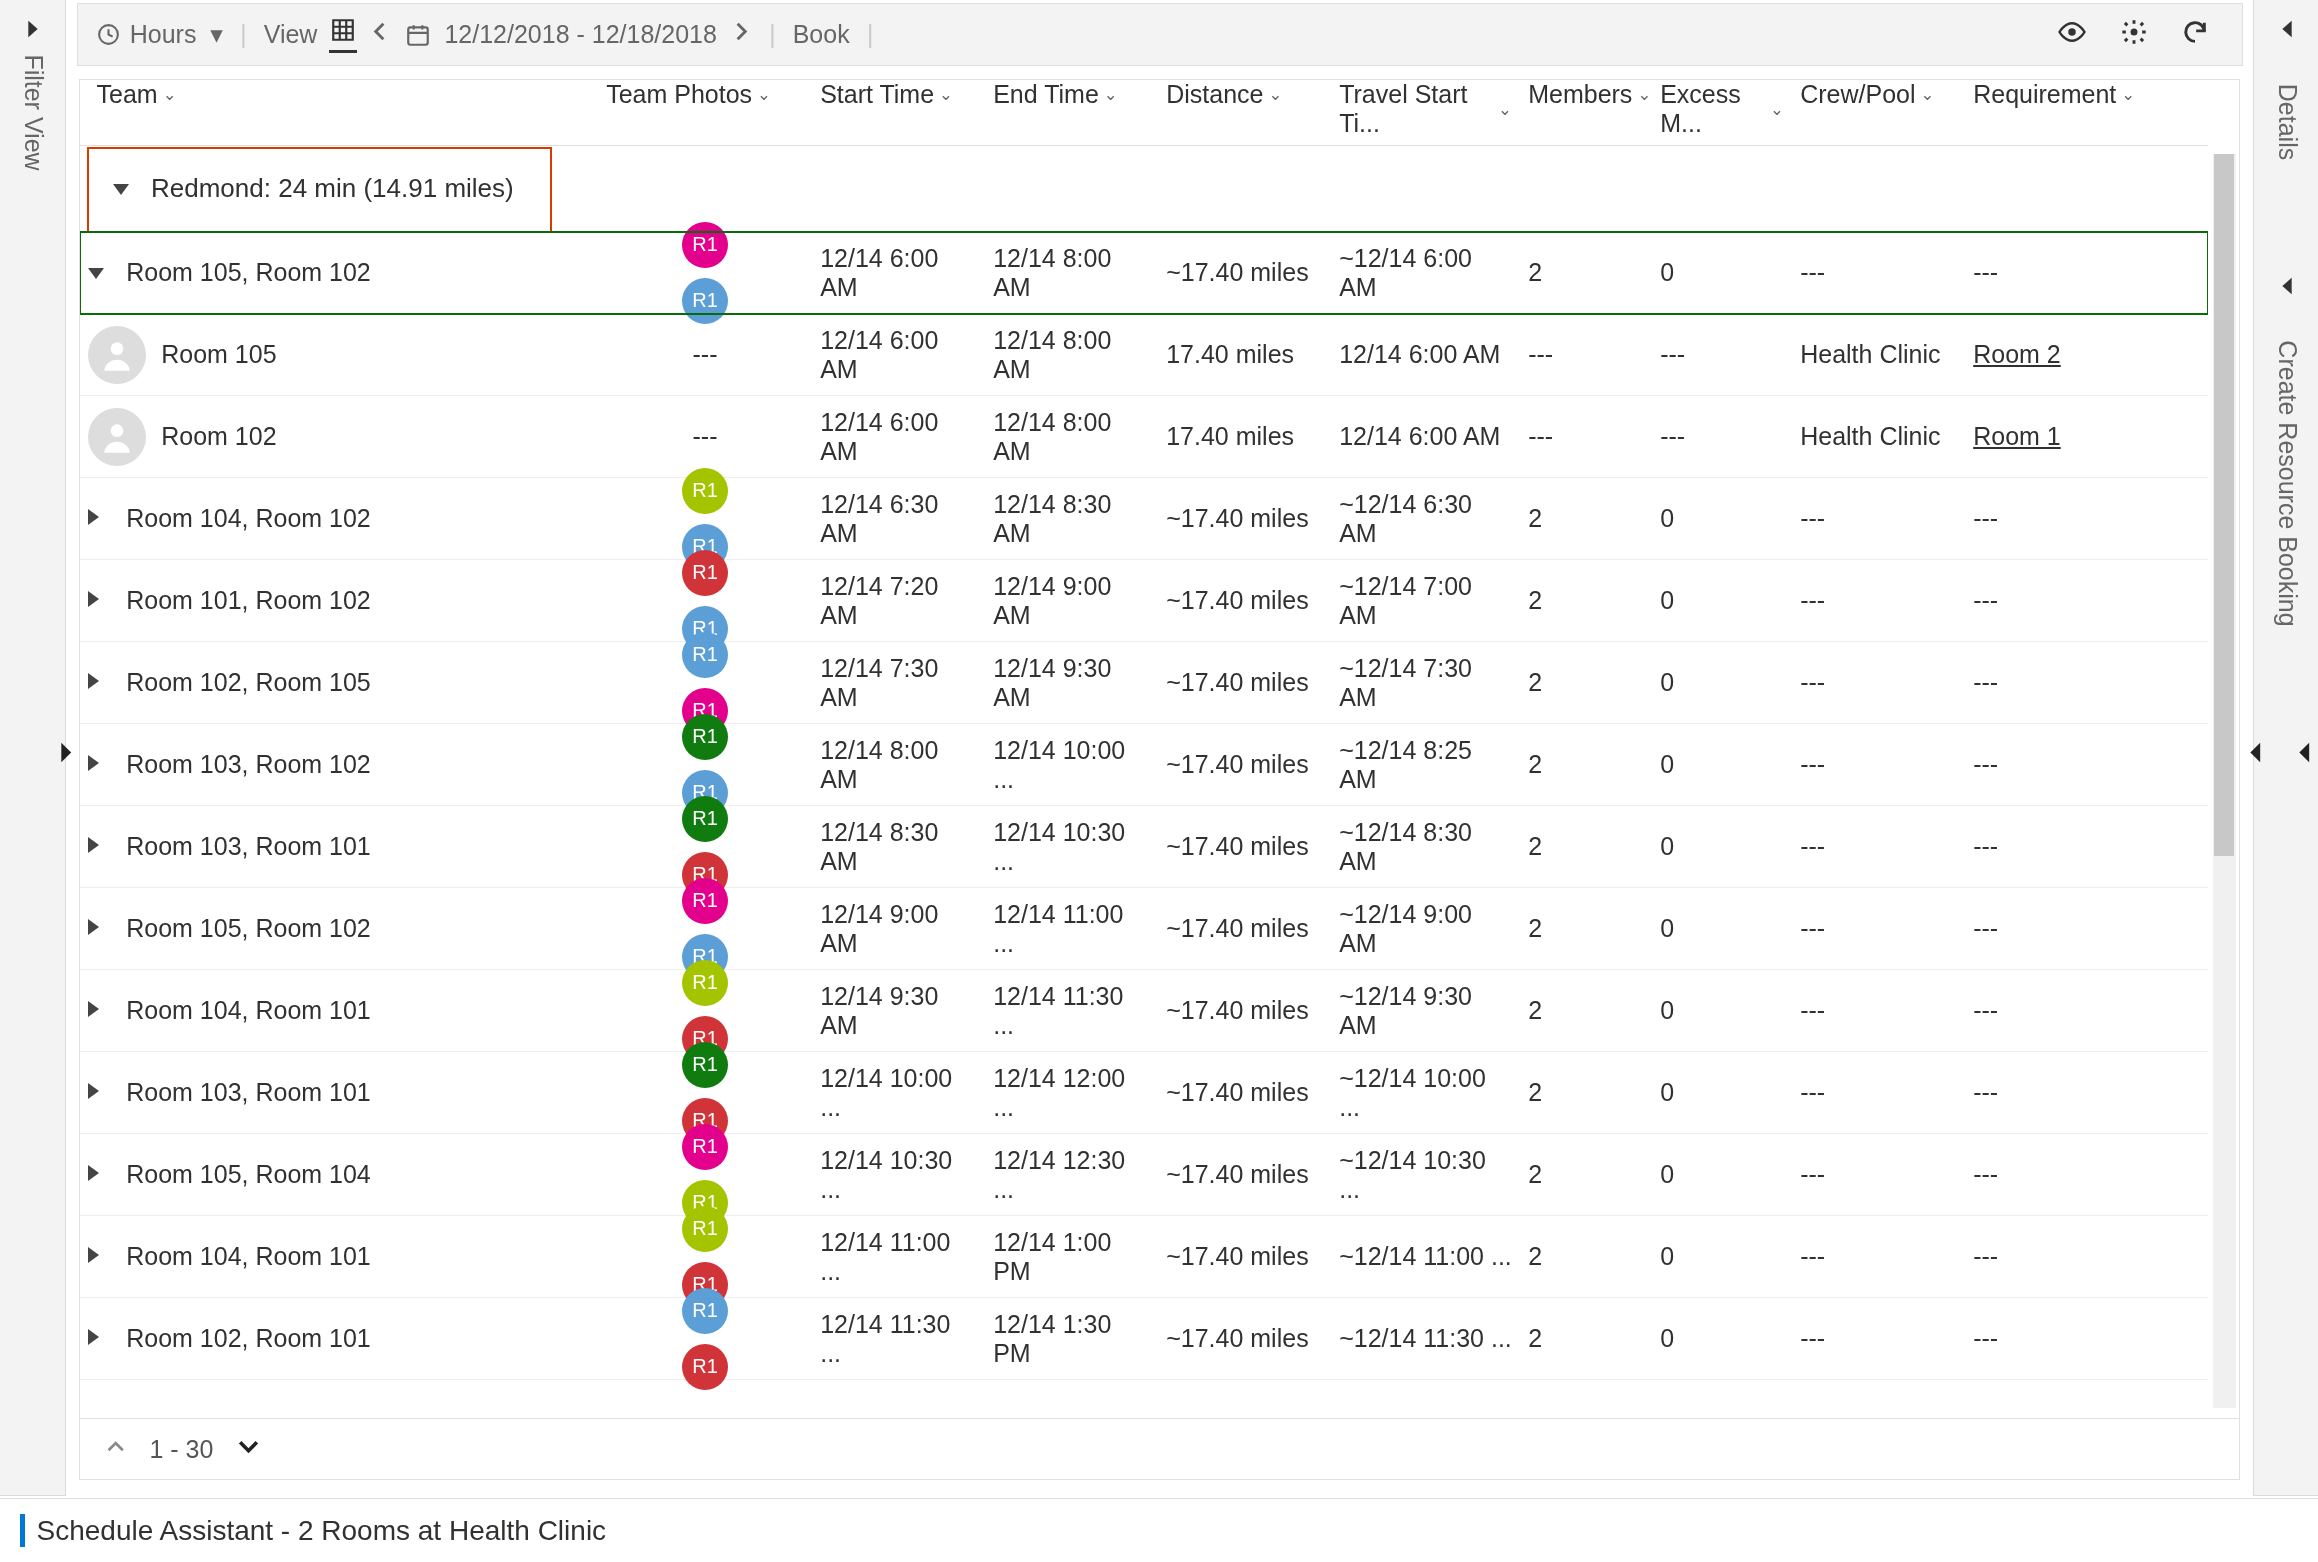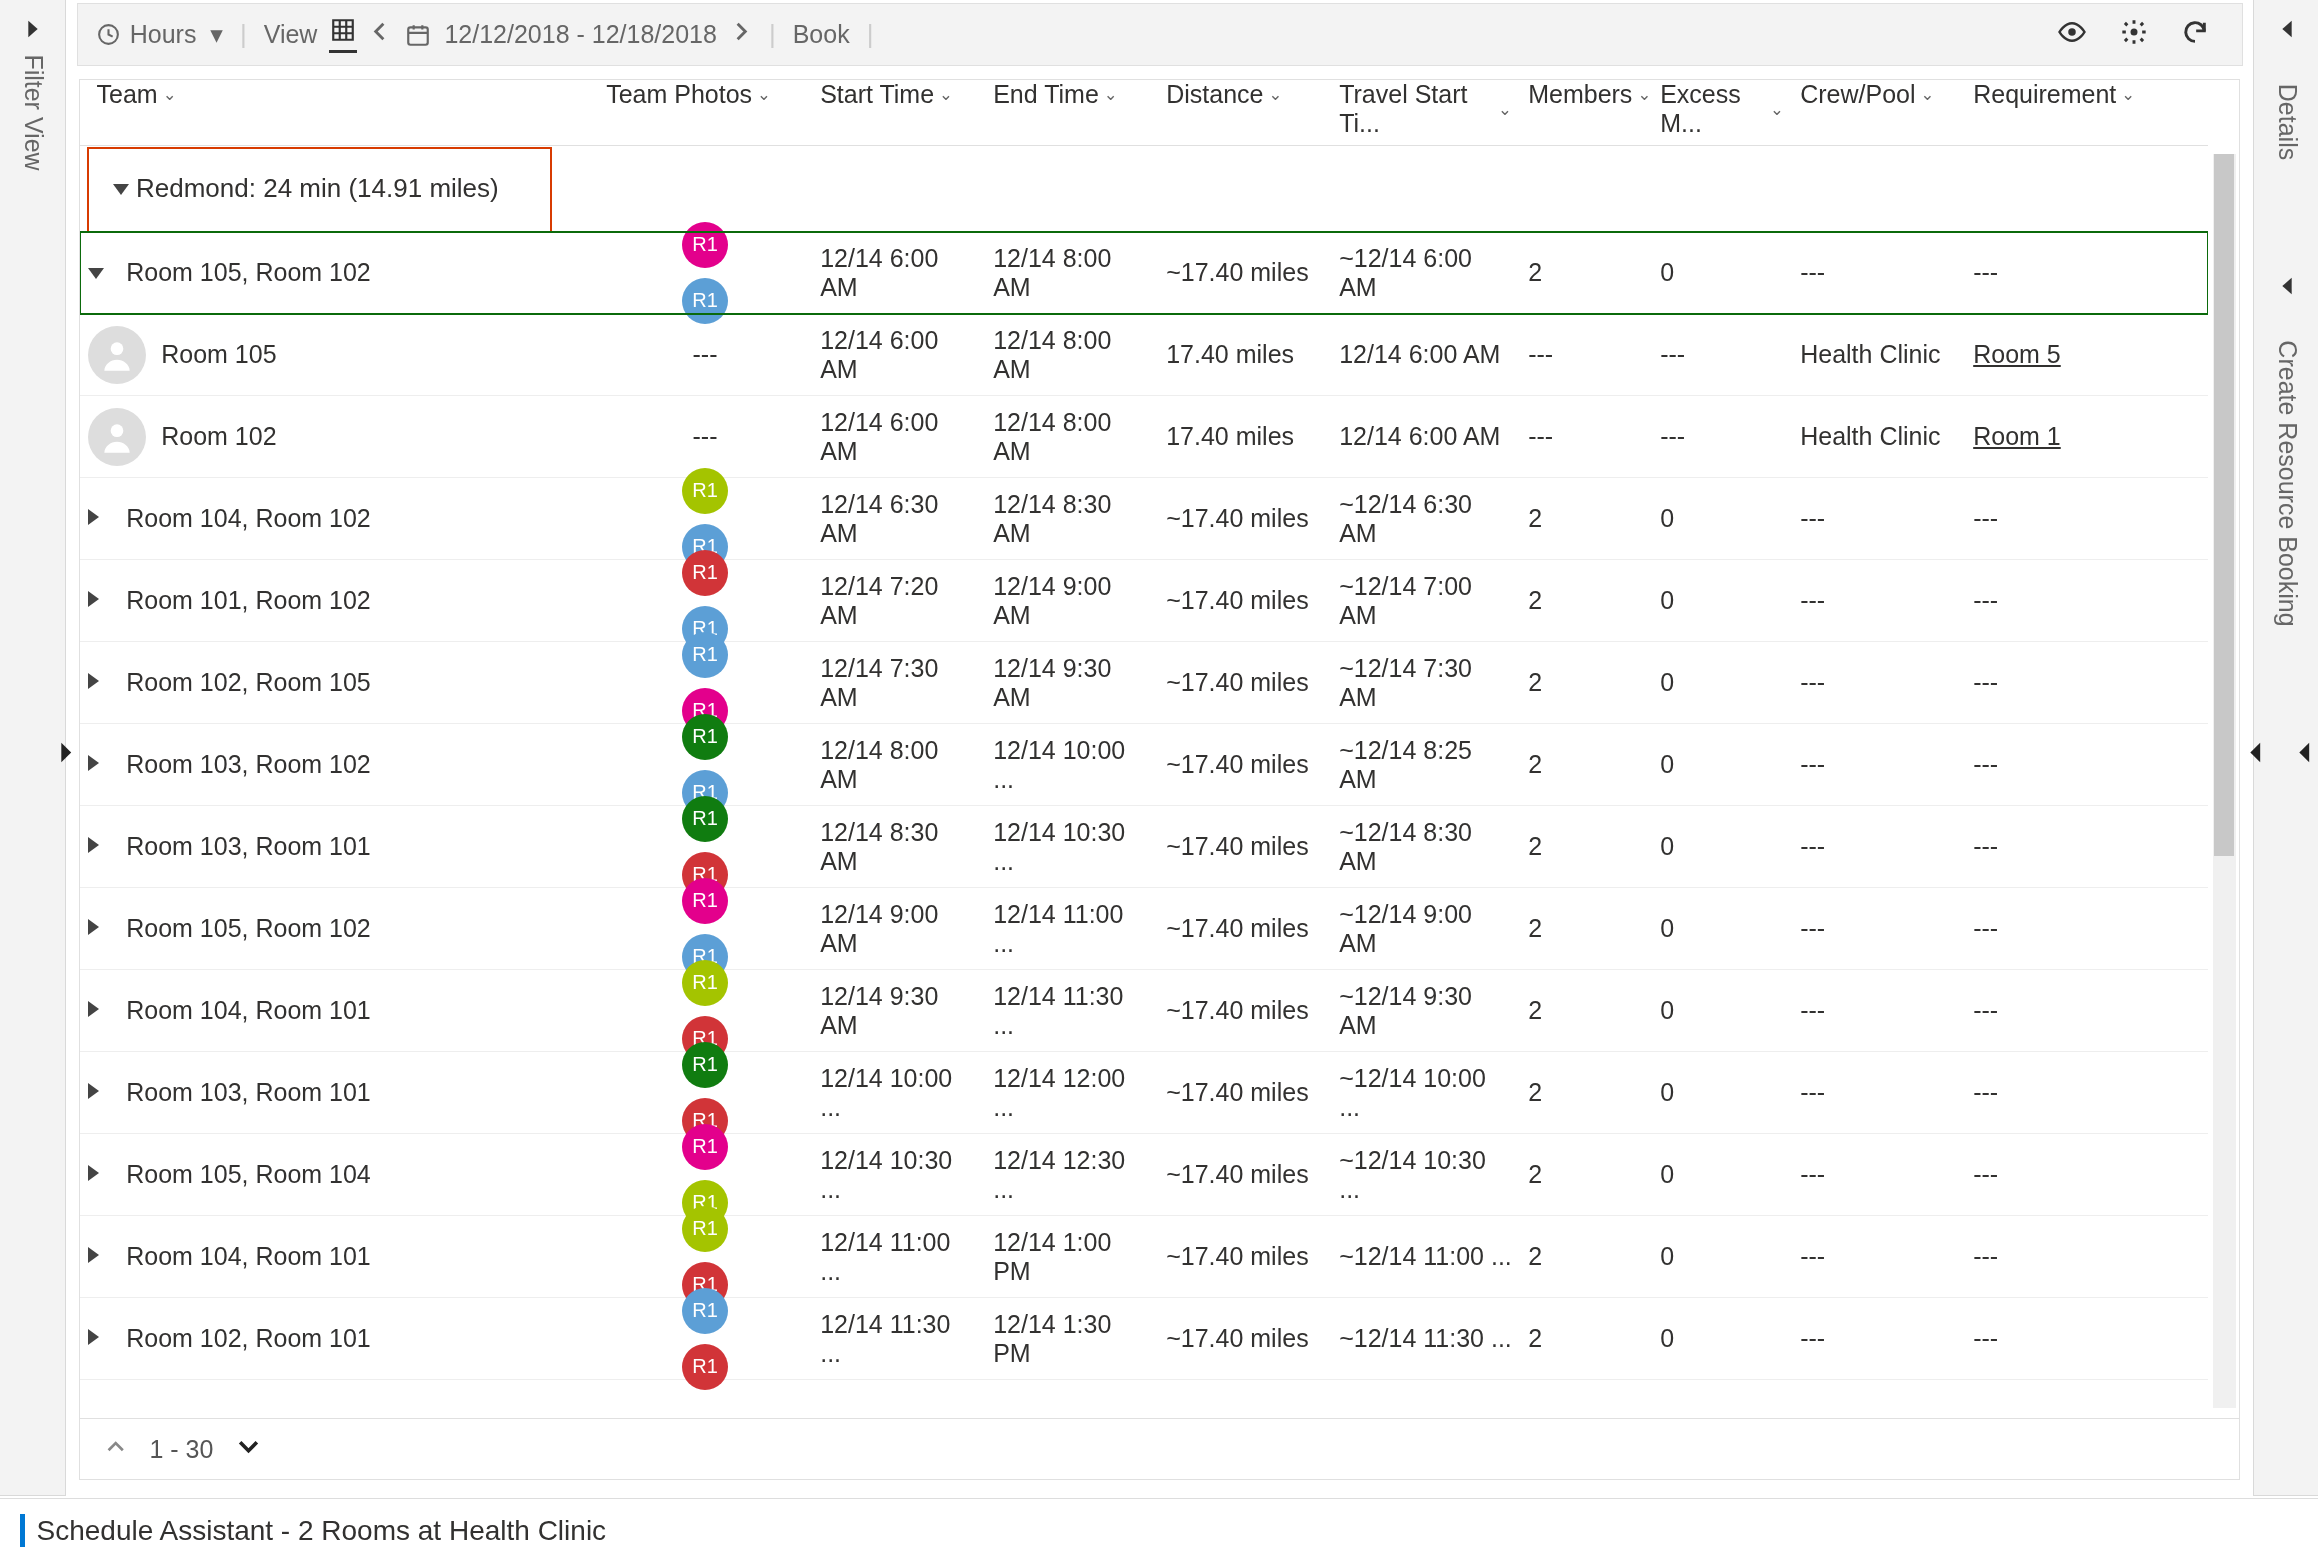--- a/index.html
+++ b/index.html
@@ -134,21 +134,21 @@
 
 
 .group-row {
   height: 86px;
   display: flex; align-items: center;
   border-bottom: 0.8px solid #eee;
   font-size: 26px;
 }
 .group-row-inner {
   margin-left: 33px;
-  display: flex; align-items: center; 
+  display: flex; align-items: center; gap: 15px;
 }
 .red-box {
   position: absolute;
   border: 2.5px solid #d83b01;
   pointer-events: none;
 }
 
 
 .row {
   height: 82px;
@@ -449,21 +449,21 @@
               <span>Room 105</span>
             </div>
             <div class="cell-photos">---</div>
             <div class="cell-start">12/14 6:00 AM</div>
             <div class="cell-end">12/14 8:00 AM</div>
             <div class="cell-dist">17.40 miles</div>
             <div class="cell-tstart">12/14 6:00 AM</div>
             <div class="cell-mem">---</div>
             <div class="cell-exm">---</div>
             <div class="cell-crew">Health Clinic</div>
-            <div class="cell-req"><a href="#">Room 5</a></div>
+            <div class="cell-req"><a href="#">Room 2</a></div>
           </div>
           <div class="row">
             <div class="cell-team indent2">
               <span class="avatar">
                 <svg viewBox="0 0 24 24">
                   <circle cx="12" cy="8" r="4"></circle>
                   <path d="M4 22c0-4 4-7 8-7s8 3 8 7z"></path>
                 </svg>
               </span>
               <span>Room 102</span>

